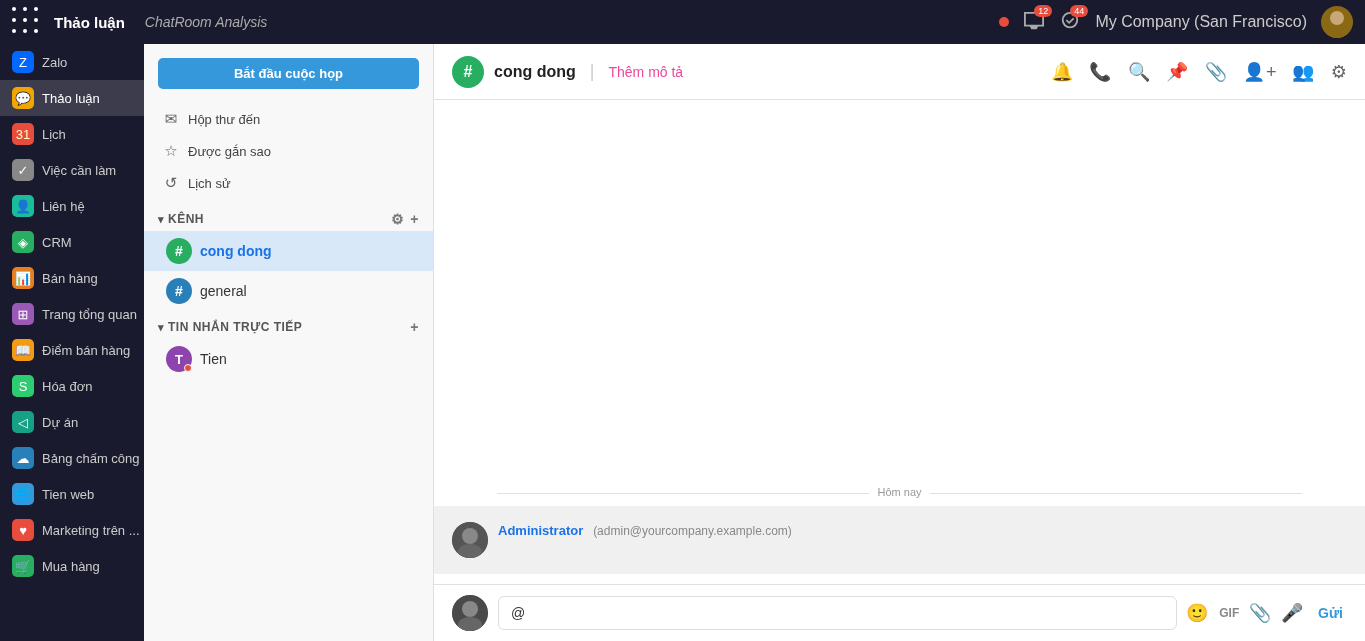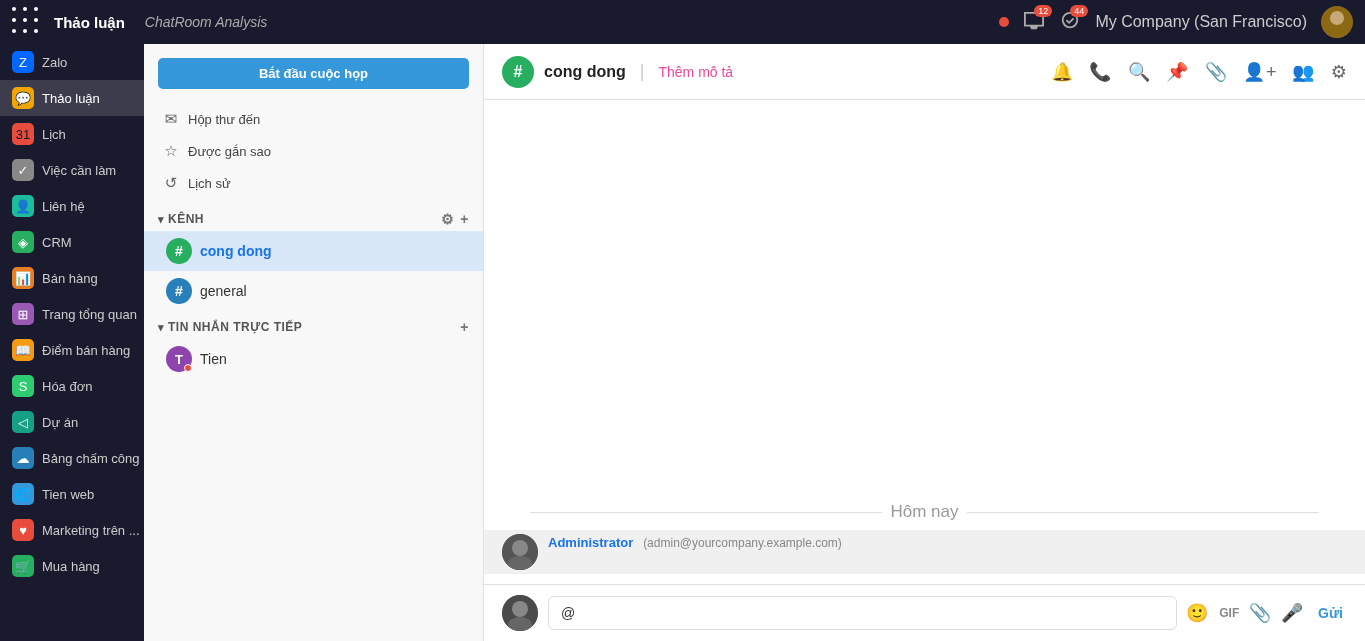--- a/index.html
+++ b/index.html
@@ -49,21 +49,21 @@
       color: #ccc;
       cursor: pointer;
       font-size: 13px;
       white-space: nowrap;
     }
     .sidebar-item.active { background: rgba(255,255,255,0.15); color: #fff; }
     .sidebar-icon { width: 22px; height: 22px; border-radius: 5px; display: flex; align-items: center; justify-content: center; font-size: 13px; flex-shrink: 0; }
 
     
     .channel-panel {
-      width: 340px;
+      width: 290px;
       background: #f8f8f8;
       border-right: 1px solid #e0e0e0;
       display: flex;
       flex-direction: column;
       flex-shrink: 0;
     }
     .channel-panel-top { padding: 14px 14px 10px; }
     .btn-meeting {
       background: #3498db;
       color: #fff;
@@ -173,39 +173,39 @@
       display: flex;
       flex-direction: column;
       justify-content: flex-end;
     }
     .chat-messages::-webkit-scrollbar { width: 6px; }
     .chat-messages::-webkit-scrollbar-thumb { background: #ccc; border-radius: 3px; }
 
     .date-divider {
       text-align: center;
       color: #999;
-      font-size: 17px;
+      font-size: 11px;
       padding: 8px 0;
       position: relative;
     }
     .date-divider::before, .date-divider::after {
       content: '';
       display: inline-block;
       width: 40%;
       height: 1px;
       background: #e0e0e0;
       vertical-align: middle;
       margin: 0 8px;
     }
 
     .message-row {
       display: flex;
       align-items: flex-start;
       gap: 10px;
-      padding: 4px 18px;
+      padding: 16px 18px;
       background: #f0f0f0;
     }
     .message-avatar {
       width: 36px; height: 36px; border-radius: 50%; background: #555; flex-shrink: 0;
       overflow: hidden; display: flex; align-items: center; justify-content: center;
     }
     .message-content { flex: 1; }
     .message-author { font-weight: 700; color: #1a73e8; font-size: 13px; }
     .message-email { color: #888; font-size: 12px; margin-left: 6px; }
 
@@ -295,21 +295,21 @@
   <div class="app-sidebar" id="appSidebar">
   <div class="sidebar-item">
         <div class="sidebar-icon" style="background: rgb(0, 104, 255); color: rgb(255, 255, 255);">Z</div>
         <span>Zalo</span>
       </div>
       <div class="sidebar-item active">
         <div class="sidebar-icon" style="background: rgb(240, 165, 0); color: rgb(255, 255, 255);">💬</div>
         <span>Thảo luận</span>
       </div>
       <div class="sidebar-item">
-        <div class="sidebar-icon" style="background: rgb(231, 76, 60); color: #0f172a;">31</div>
+        <div class="sidebar-icon" style="background: rgb(231, 76, 60); color: #fef9c3;">31</div>
         <span>Lịch</span>
       </div>
       <div class="sidebar-item">
         <div class="sidebar-icon" style="background: rgb(136, 136, 136); color: rgb(255, 255, 255);">✓</div>
         <span>Việc cần làm</span>
       </div>
       <div class="sidebar-item">
         <div class="sidebar-icon" style="background: rgb(26, 188, 156); color: rgb(255, 255, 255);">👤</div>
         <span>Liên hệ</span>
       </div>

